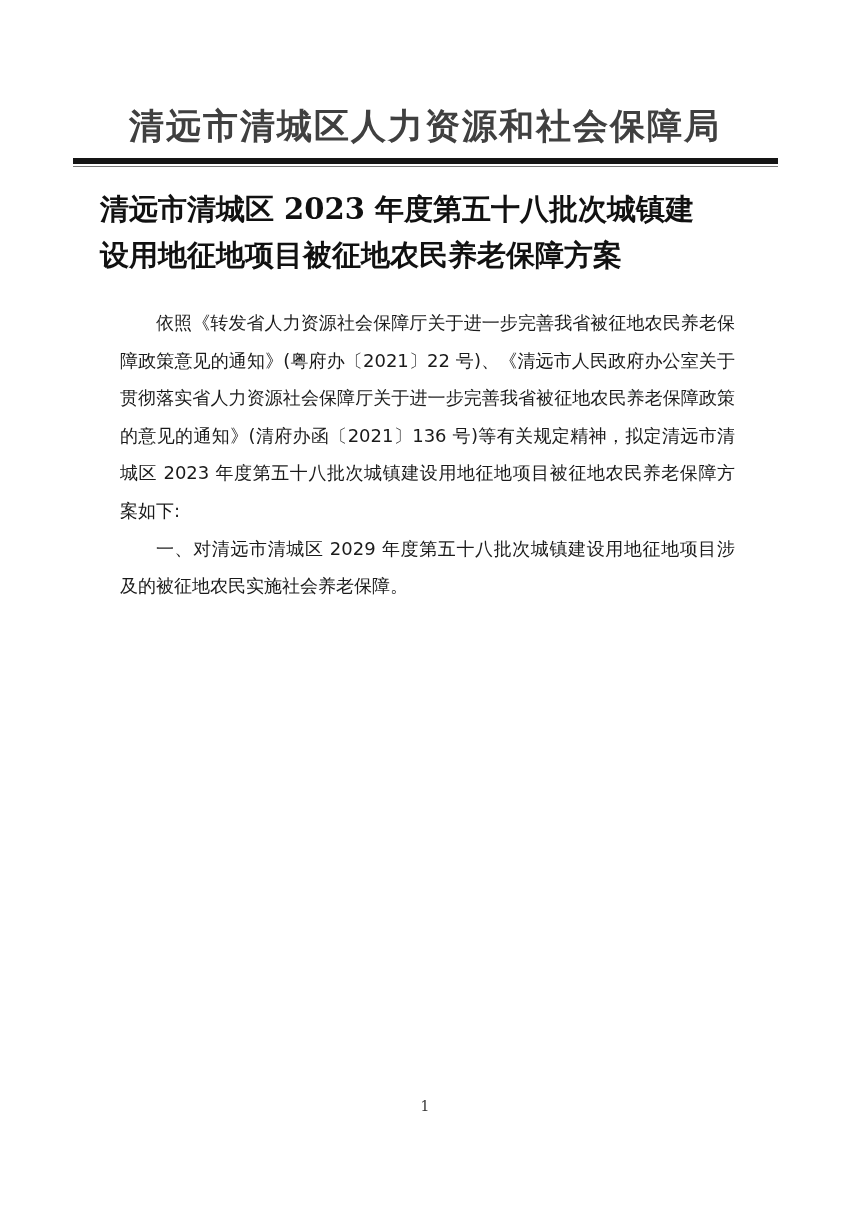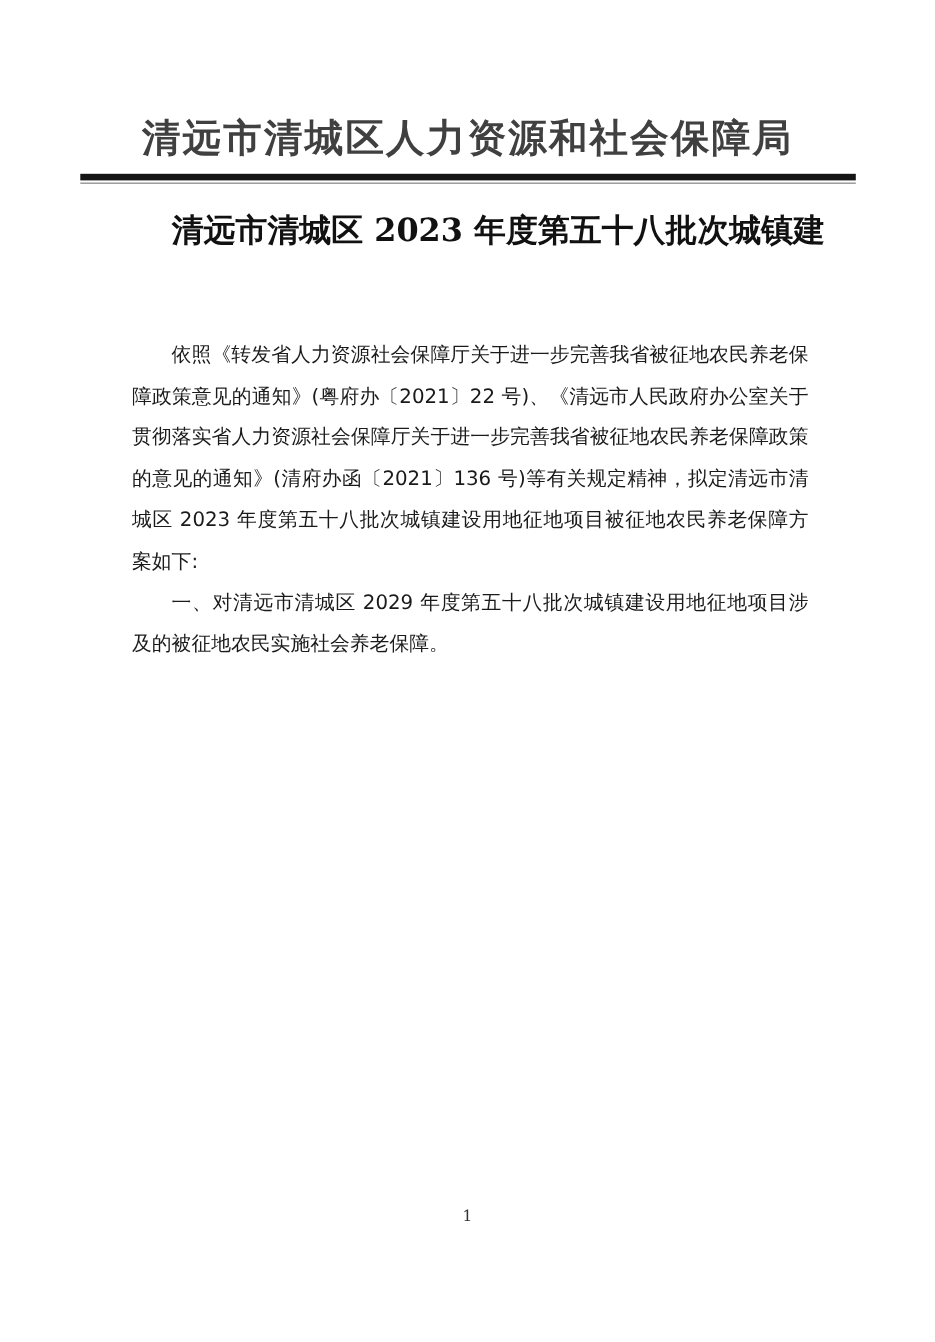--- a/index.html
+++ b/index.html
@@ -41,21 +41,21 @@
       top: 166px;
       width: 705px;
       height: 1px;
       background: #777;
     }
     .doc-title {
       position: absolute;
       left: 100px;
       top: 186px;
       width: 650px;
-      text-align: right;
+      text-align: left;
       font-family: "DejaVu Serif", "Liberation Serif", serif;
       font-weight: bold;
       font-size: 29px;
       line-height: 46px;
       color: #111;
     }
     .body-text {
       position: absolute;
       left: 120px;
       top: 304px;
@@ -87,20 +87,21 @@
 </head>
 <body>
 
 <div>
   <div class="header-title">清远市清城区人力资源和社会保障局</div>
   <div class="header-rule"></div>
   <div class="header-rule-thin"></div>
 
   <div class="doc-title">
     <div>清远市清城区 2023 年度第五十八批次城镇建</div>
+    <div>设用地征地项目被征地农民养老保障方案</div>
   </div>
 
   <div class="body-text">
     <p class="para">依照《转发省人力资源社会保障厅关于进一步完善我省被征地农民养老保障政策意见的通知》(粤府办〔2021〕22 号)、《清远市人民政府办公室关于贯彻落实省人力资源社会保障厅关于进一步完善我省被征地农民养老保障政策的意见的通知》(清府办函〔2021〕136 号)等有关规定精神，拟定清远市清城区 2023 年度第五十八批次城镇建设用地征地项目被征地农民养老保障方案如下:</p>
     <p class="para">一、对清远市清城区 2029 年度第五十八批次城镇建设用地征地项目涉及的被征地农民实施社会养老保障。</p>
   </div>
 
   <div class="page-number">1</div>
 </div>
 

